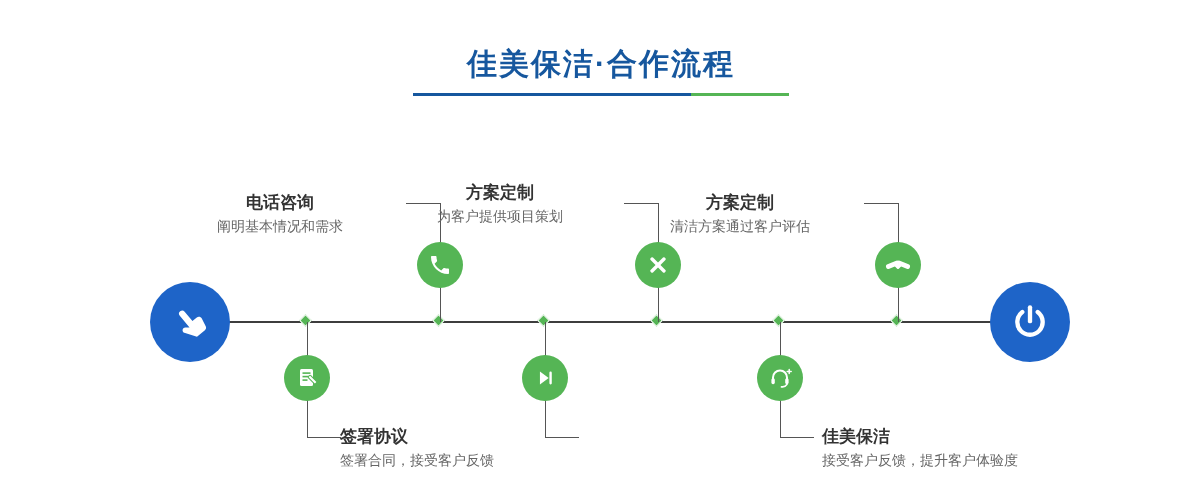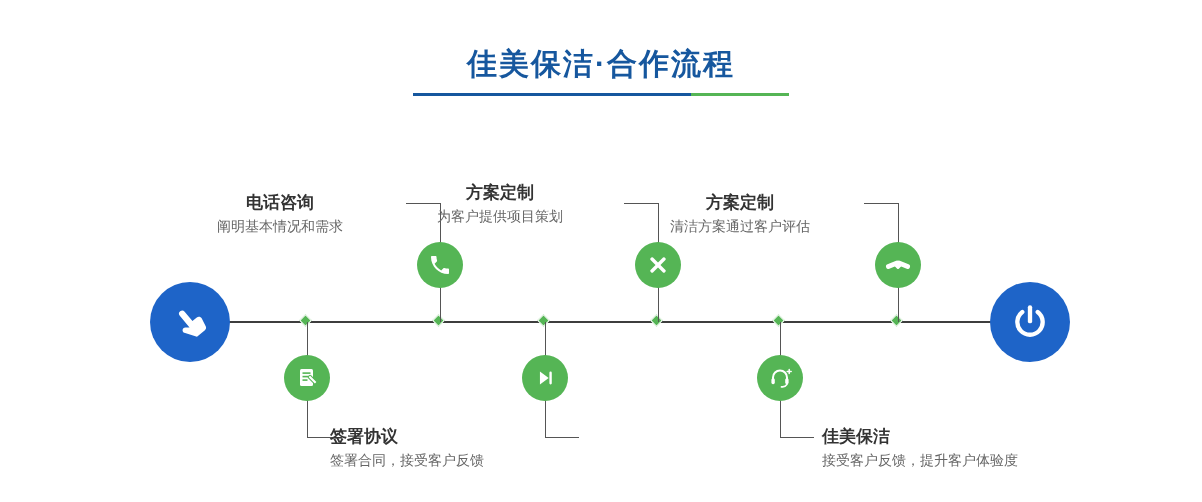--- a/index.html
+++ b/index.html
@@ -135,21 +135,21 @@
   <div class="hline" style="left:307px;top:437px;width:34px;"></div>
   <div class="green-circle" style="left:284px;top:355px;">
     <svg width="24" height="24" viewBox="0 0 24 24">
       <rect x="5" y="3" width="13" height="17" rx="1.5" fill="#fff"></rect>
       <rect x="7.5" y="6.3" width="8" height="1.6" fill="#55b555"></rect>
       <rect x="7.5" y="9.8" width="8" height="1.6" fill="#55b555"></rect>
       <rect x="7.5" y="13.3" width="5" height="1.6" fill="#55b555"></rect>
       <rect x="12.5" y="12" width="10" height="3.2" rx="1" fill="#fff" stroke="#55b555" stroke-width="1" transform="rotate(45 17.5 13.6)"></rect>
     </svg>
   </div>
-  <div class="step-label bottom" style="left:330px;top:424px;">
+  <div class="step-label bottom" style="left:340px;top:424px;">
     <div class="step-title">签署协议</div>
     <div class="step-desc">签署合同，接受客户反馈</div>
   </div>
 
   <div class="vline" style="left:545px;top:322px;height:34px;"></div>
   <div class="vline" style="left:545px;top:400px;height:37px;"></div>
   <div class="hline" style="left:545px;top:437px;width:34px;"></div>
   <div class="green-circle" style="left:522px;top:355px;">
     <svg width="22" height="22" viewBox="0 0 24 24">
       <g fill="#fff">

